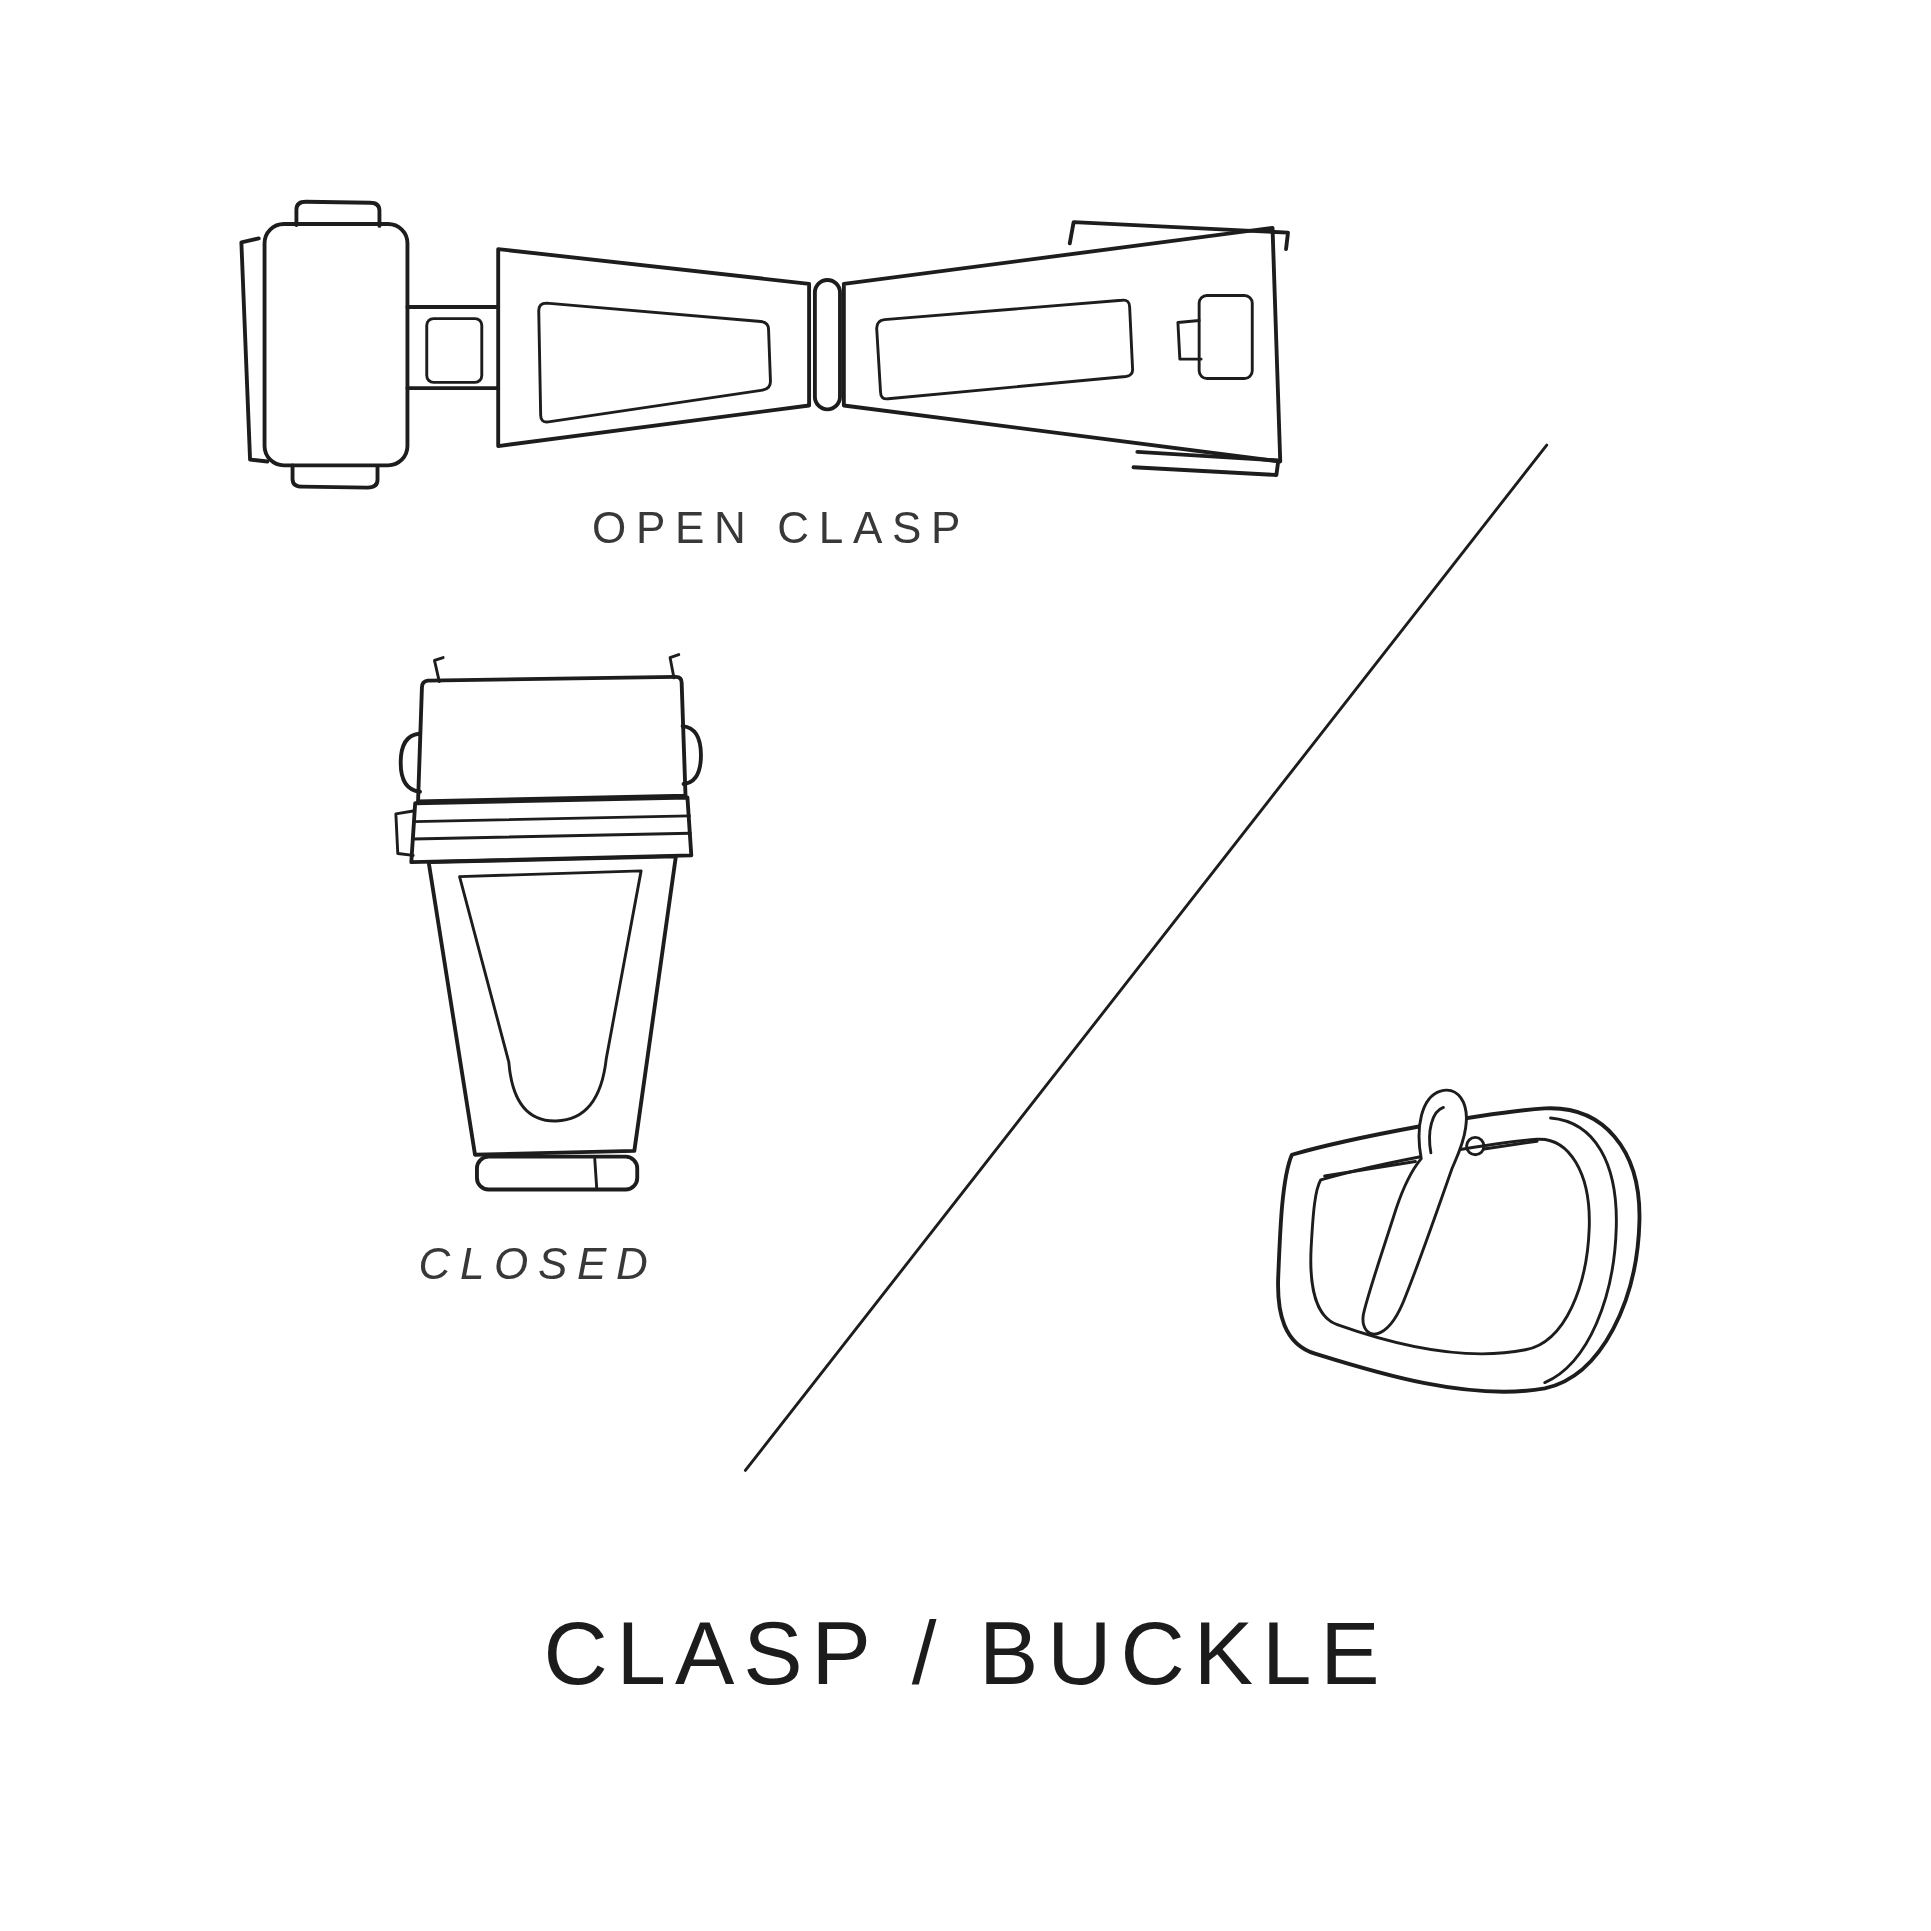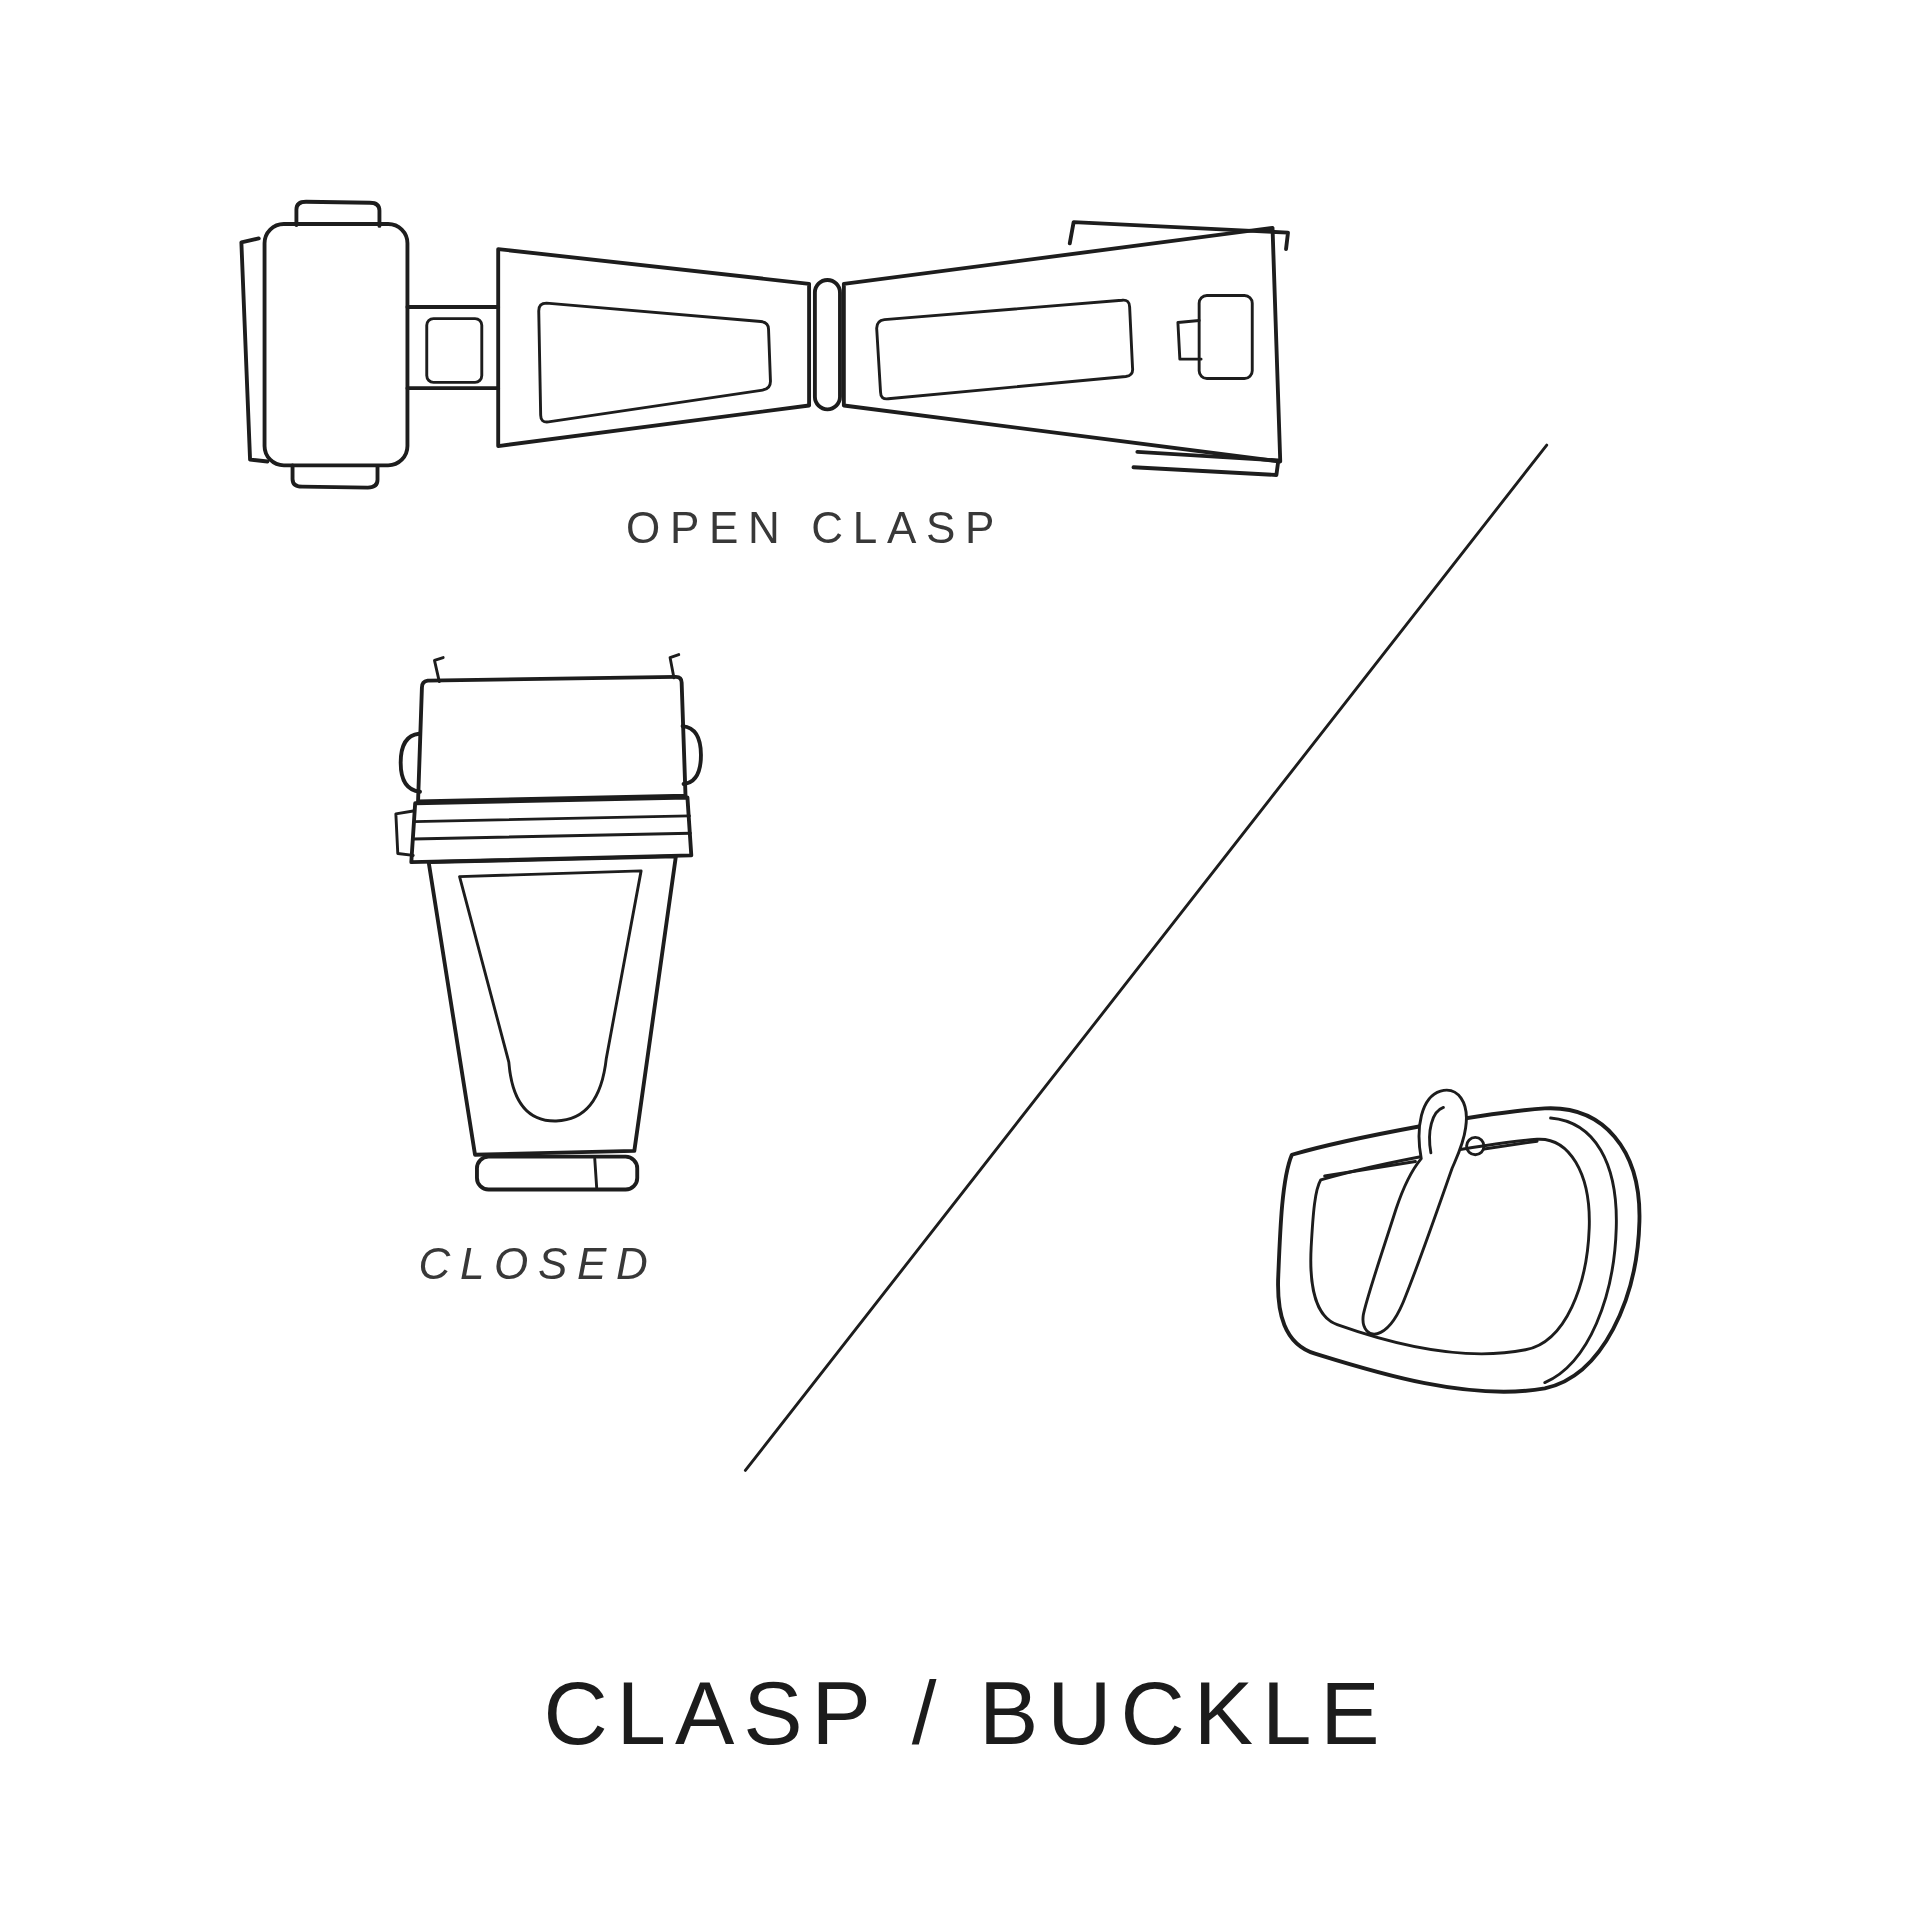--- a/index.html
+++ b/index.html
@@ -144,20 +144,20 @@
                C1492,1244 1472,1302 1456,1342
                C1450,1358 1442,1374 1430,1380
                C1418,1386 1410,1376 1412,1362
                C1416,1342 1432,1296 1446,1252
                C1454,1228 1462,1212 1472,1200 Z"></path>
 
       <path class="s3" d="M1482,1194 C1478,1172 1483,1151 1495,1147"></path>
     </g>
   </svg>
 
-  <div class="caption" style="left:815px; top:506px;">OPEN CLASP</div>
+  <div class="caption" style="left:781px; top:506px;">OPEN CLASP</div>
 
   <div class="caption" style="left:538px; top:1242px;font-style:italic;">CLOSED</div>
 
-  <div class="title" style="left:966px; top:1669px;">CLASP / BUCKLE</div>
+  <div class="title" style="left:966px; top:1609px;">CLASP / BUCKLE</div>
 
 </div>
 
 
 </body></html>

